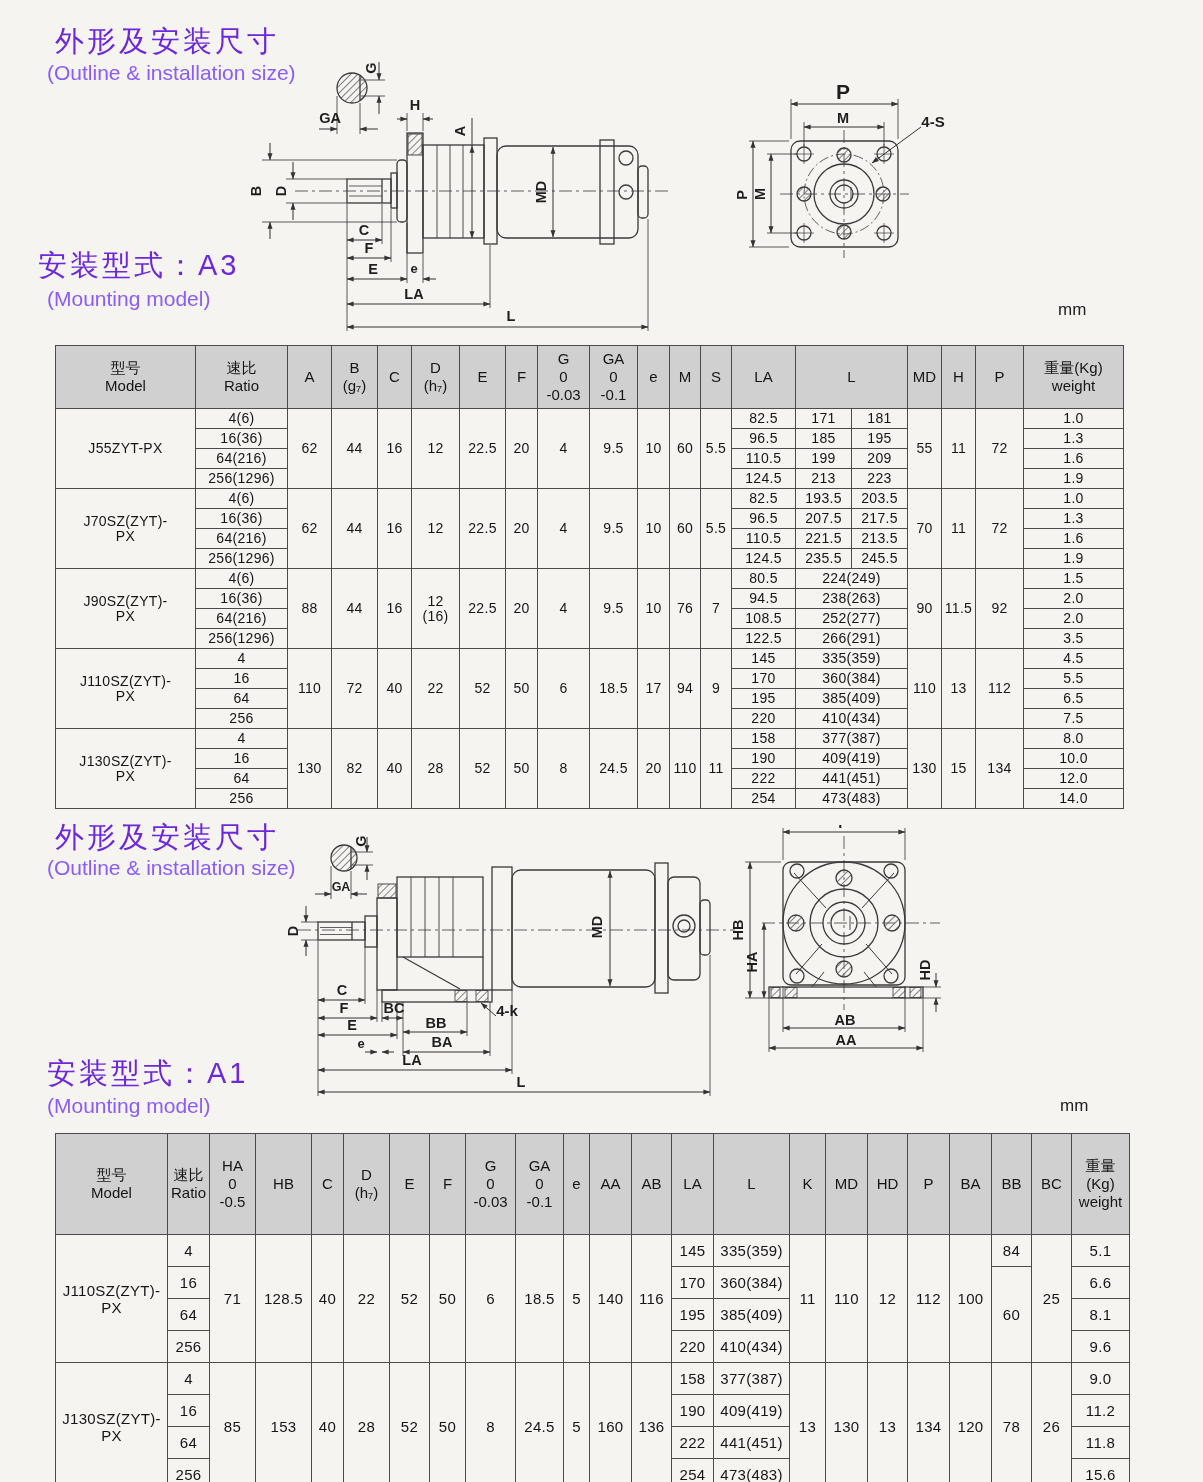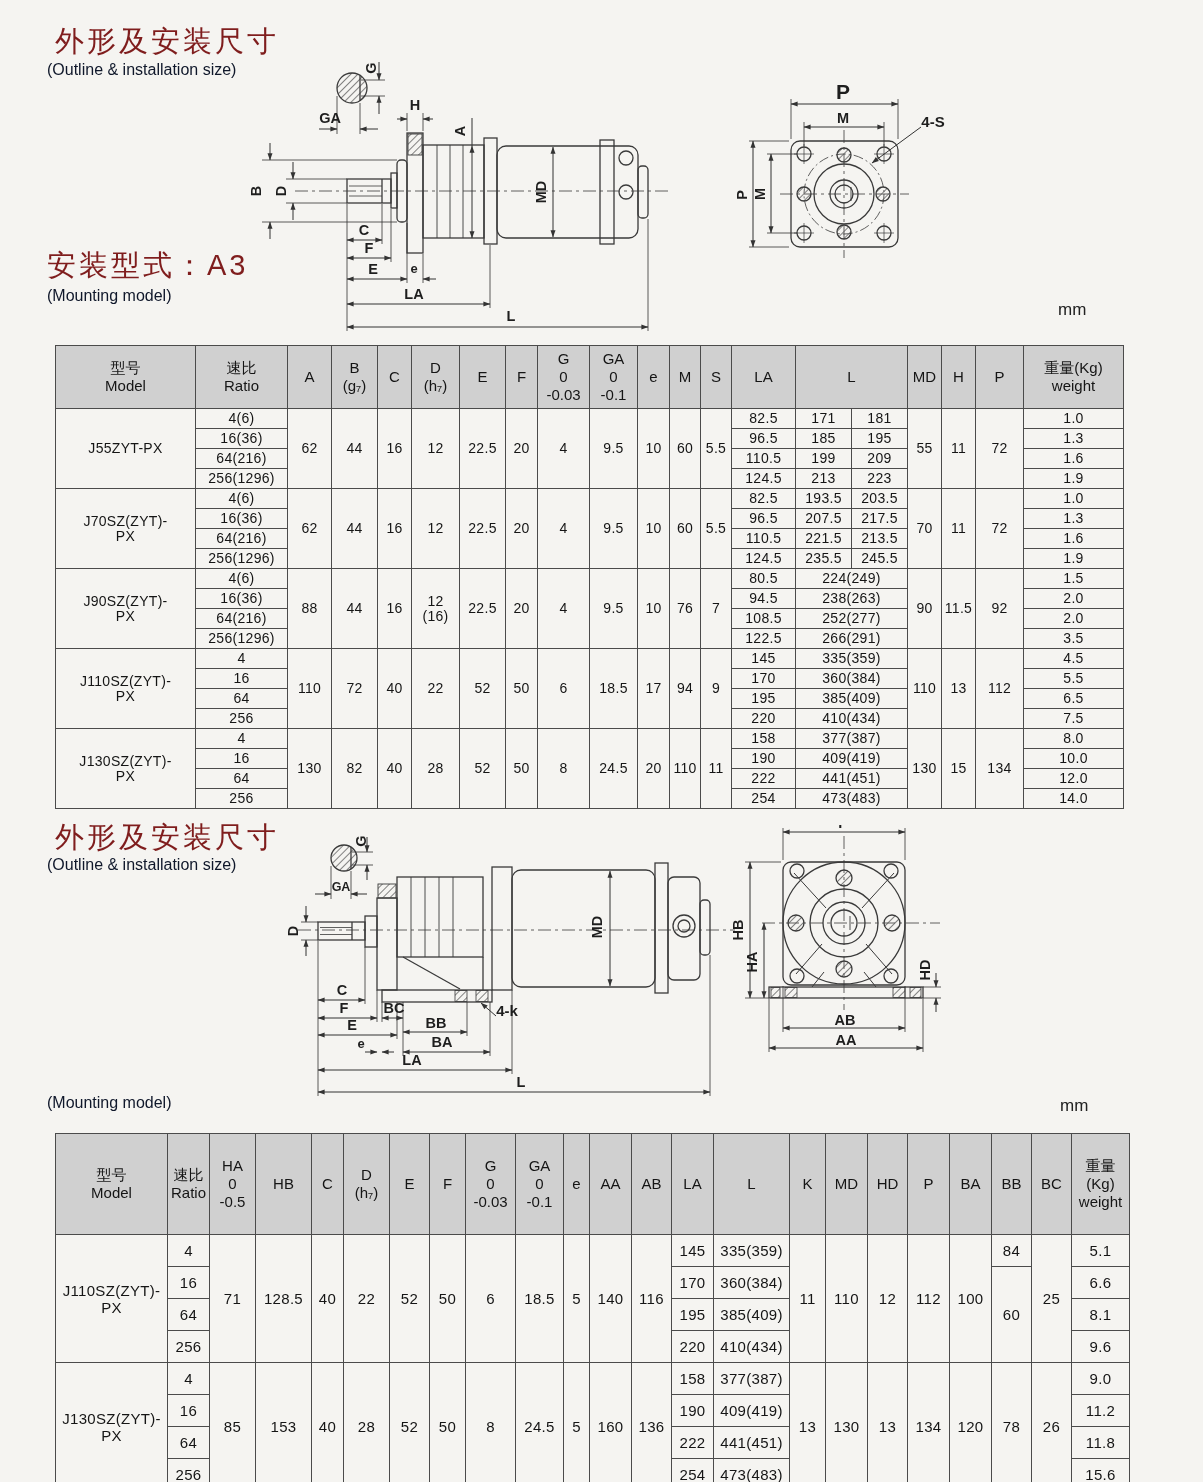--- a/index.html
+++ b/index.html
@@ -1,20 +1,20 @@
 <!DOCTYPE html>
 <html><head>
 <meta charset="utf-8">
 <style>
   html,body{margin:0;padding:0;background:#e8e8e6;}
   .page{position:relative;width:1203px;height:1482px;background:#f5f4f1;
         font-family:"Liberation Sans",sans-serif;color:#1c1c1c;overflow:hidden;}
   .abs{position:absolute;}
-  .cn{font-size:29px;letter-spacing:3px;color:#7f1d1d;}
-  .en{font-size:16px;color:#0f172a;}
+  .cn{font-size:29px;letter-spacing:3px;color:#6d28d9;}
+  .en{font-size:21px;color:#8b5cf6;}
   .mm{font-size:17px;color:#222;}
   table{border-collapse:collapse;table-layout:fixed;}
   td,th{border:1px solid #4b4b4b;text-align:center;vertical-align:middle;
         white-space:pre-line;padding:0;overflow:hidden;color:#151515;}
   th{background:#d0d0d0;font-weight:normal;line-height:1.18;}
   #t1{width:1068px;}
   #t1 th{height:62px;font-size:15px;}
   #t1 td{height:19px;font-size:14px;line-height:1.02;letter-spacing:.3px;}
   #t2{width:1070px;}
   #t2 th{height:100px;font-size:15px;}
@@ -22,21 +22,21 @@
   td.model{font-size:15px;}
   svg text{font-family:"Liberation Sans",sans-serif;}
 </style>
 </head>
 <body>
 
 <div class="page">
 
   <div class="abs cn" style="left:55px;top:22px">外形及安装尺寸</div>
   <div class="abs en" style="left:47px;top:61px">(Outline &amp; installation size)</div>
-  <div class="abs cn" style="left:47px;top:246px">安装型式：A3</div>
+  <div class="abs cn" style="left:38px;top:246px">安装型式：A3</div>
   <div class="abs en" style="left:47px;top:287px">(Mounting model)</div>
   <div class="abs mm" style="left:1058px;top:300px">mm</div>
 
   <svg class="abs" style="left:250px;top:55px" width="700" height="290" viewBox="250 55 700 290">
     <defs>
       <marker id="ar1" viewBox="0 0 10 10" refX="9.5" refY="5" markerWidth="11" markerHeight="7" orient="auto-start-reverse">
         <path d="M0,1.4 L10,5 L0,8.6 z" fill="#333"></path>
       </marker>
       <pattern id="h1" width="5" height="5" patternUnits="userSpaceOnUse" patternTransform="rotate(45)">
         <line x1="0" y1="0" x2="0" y2="5" stroke="#5a5a5a" stroke-width="1.5"></line>
@@ -436,20 +436,21 @@
             <td>254</td>
             <td colspan="2">473(483)</td>
             <td>14.0</td>
           </tr>
         </tbody>
     </table>
   </div>
 
   <div class="abs cn" style="left:55px;top:818px">外形及安装尺寸</div>
   <div class="abs en" style="left:47px;top:856px">(Outline &amp; installation size)</div>
+  <div class="abs cn" style="left:47px;top:1054px">安装型式：A1</div>
   <div class="abs en" style="left:47px;top:1094px">(Mounting model)</div>
   <div class="abs mm" style="left:1060px;top:1096px">mm</div>
 
   <svg class="abs" style="left:285px;top:825px" width="670" height="285" viewBox="285 825 670 285">
     <defs>
       <marker id="ar2" viewBox="0 0 10 10" refX="9.5" refY="5" markerWidth="11" markerHeight="7" orient="auto-start-reverse">
         <path d="M0,1.4 L10,5 L0,8.6 z" fill="#333"></path>
       </marker>
       <pattern id="h2" width="5" height="5" patternUnits="userSpaceOnUse" patternTransform="rotate(45)">
         <line x1="0" y1="0" x2="0" y2="5" stroke="#5a5a5a" stroke-width="1.5"></line>

